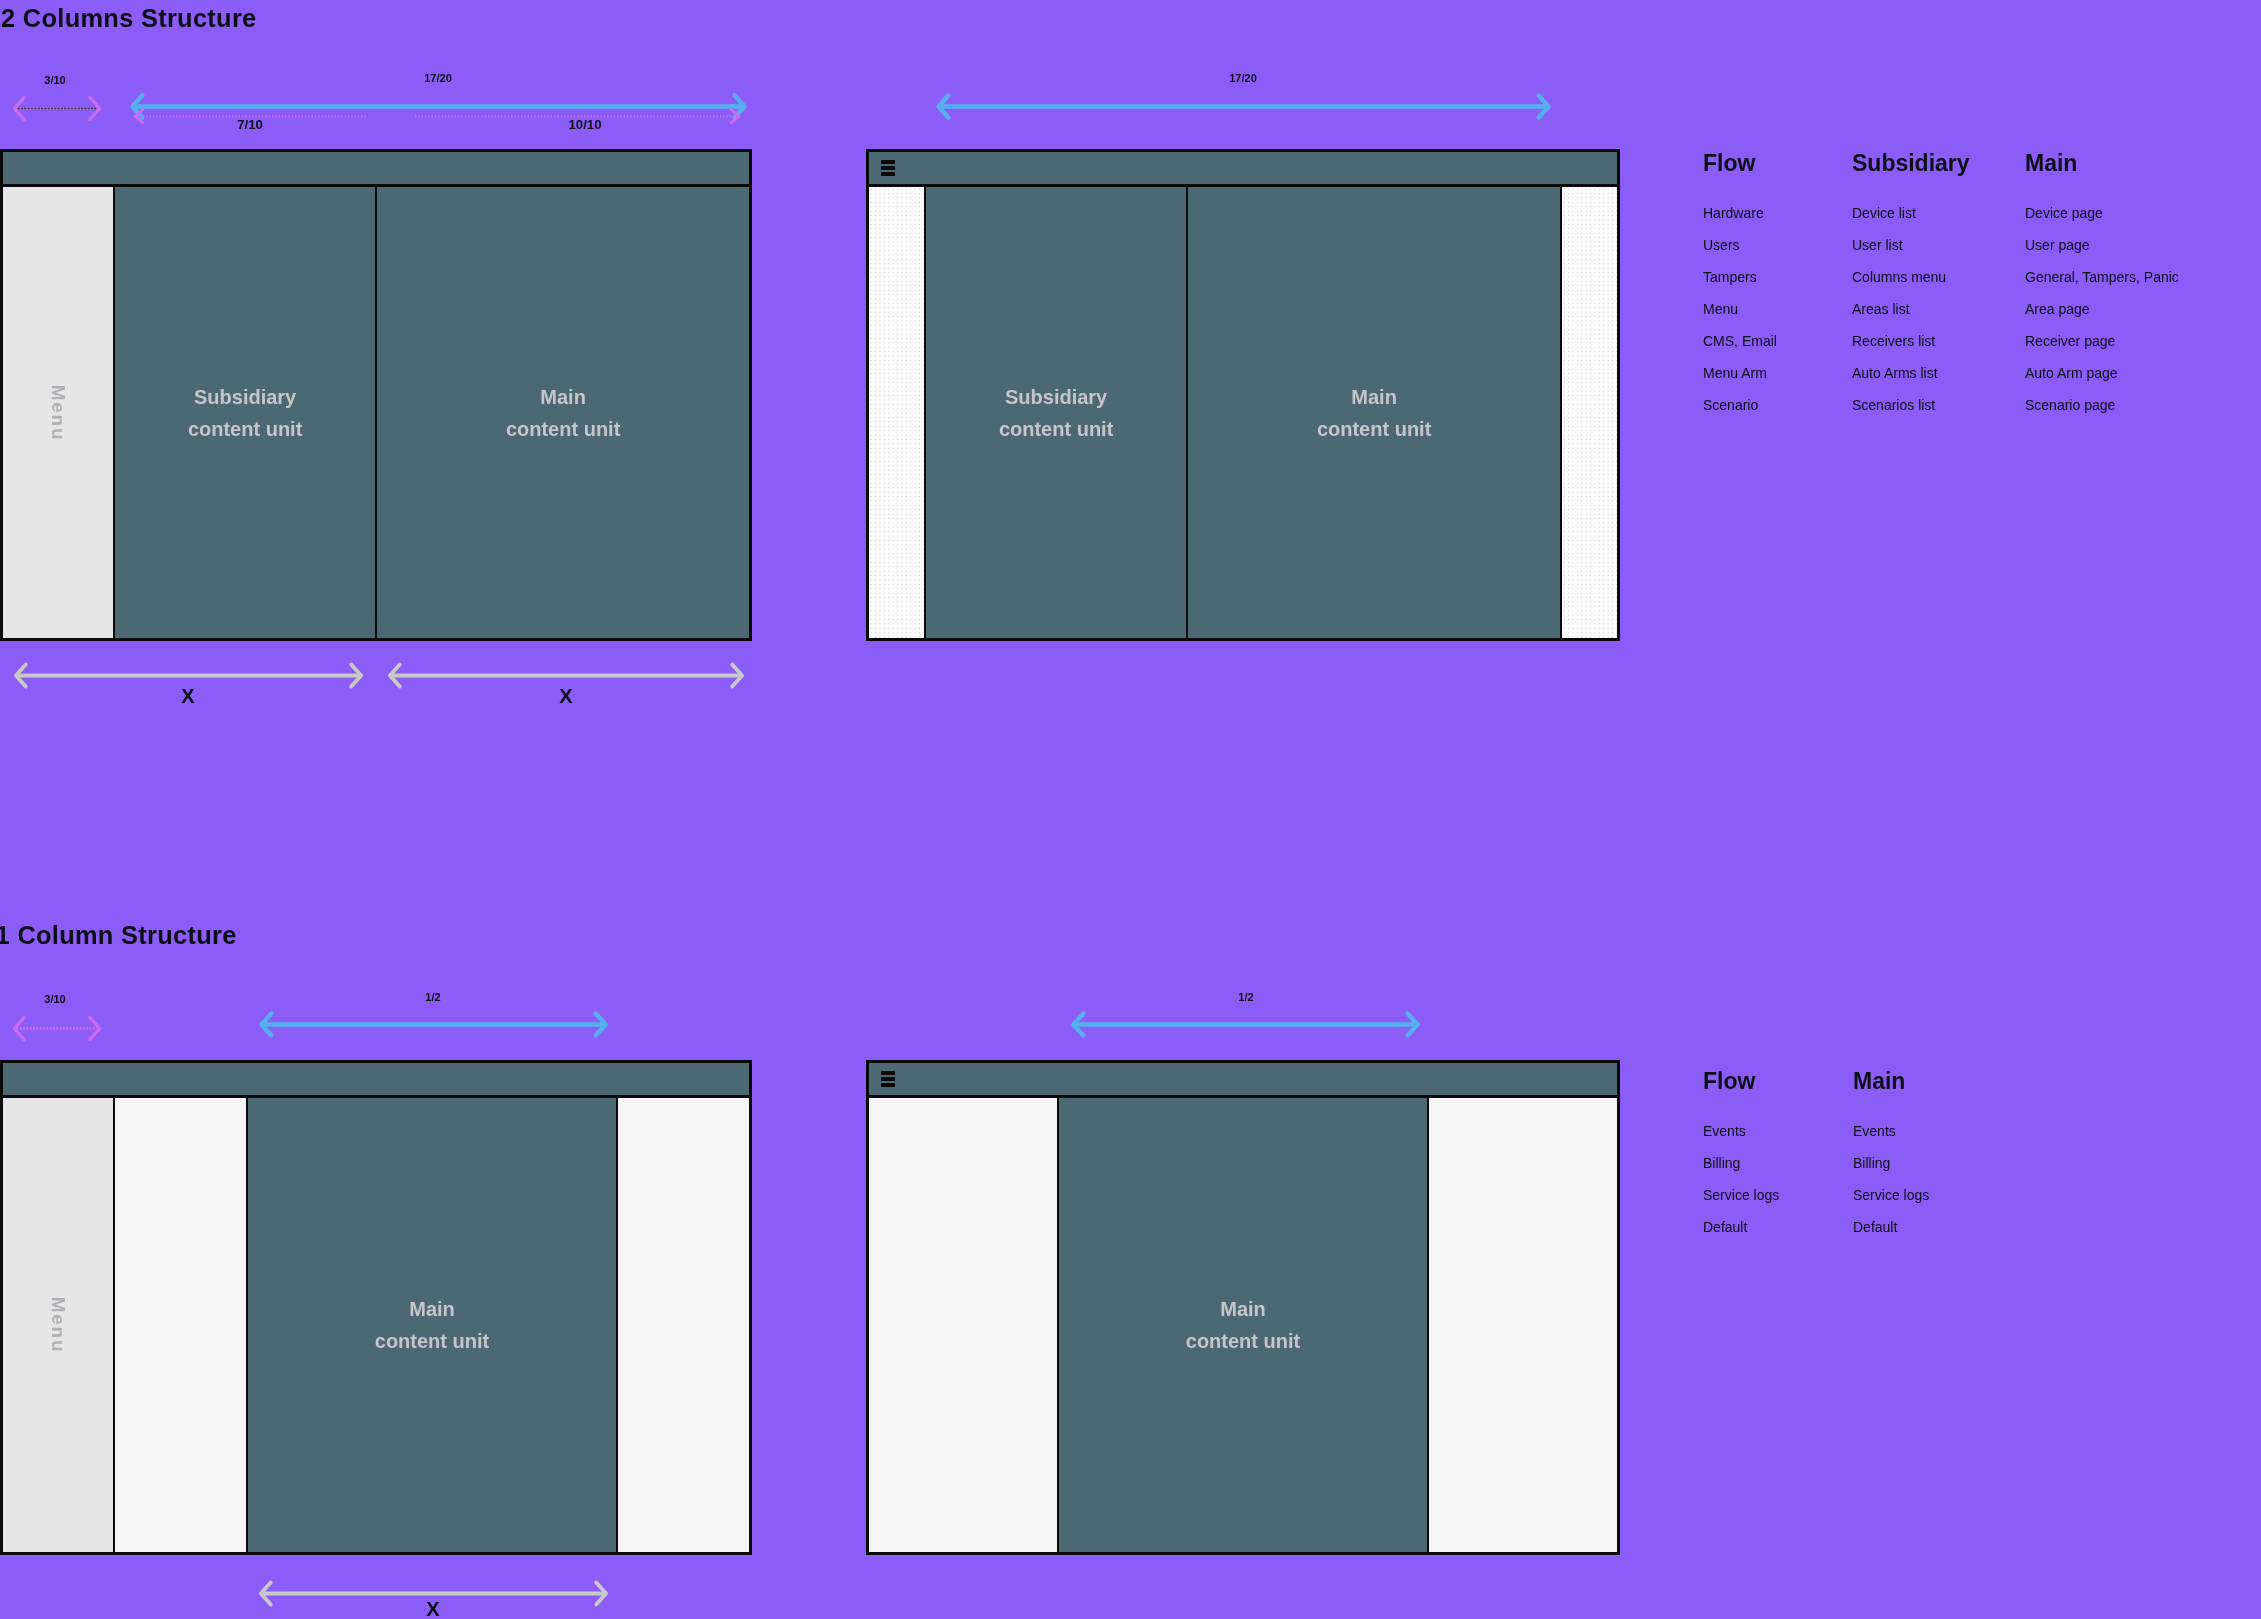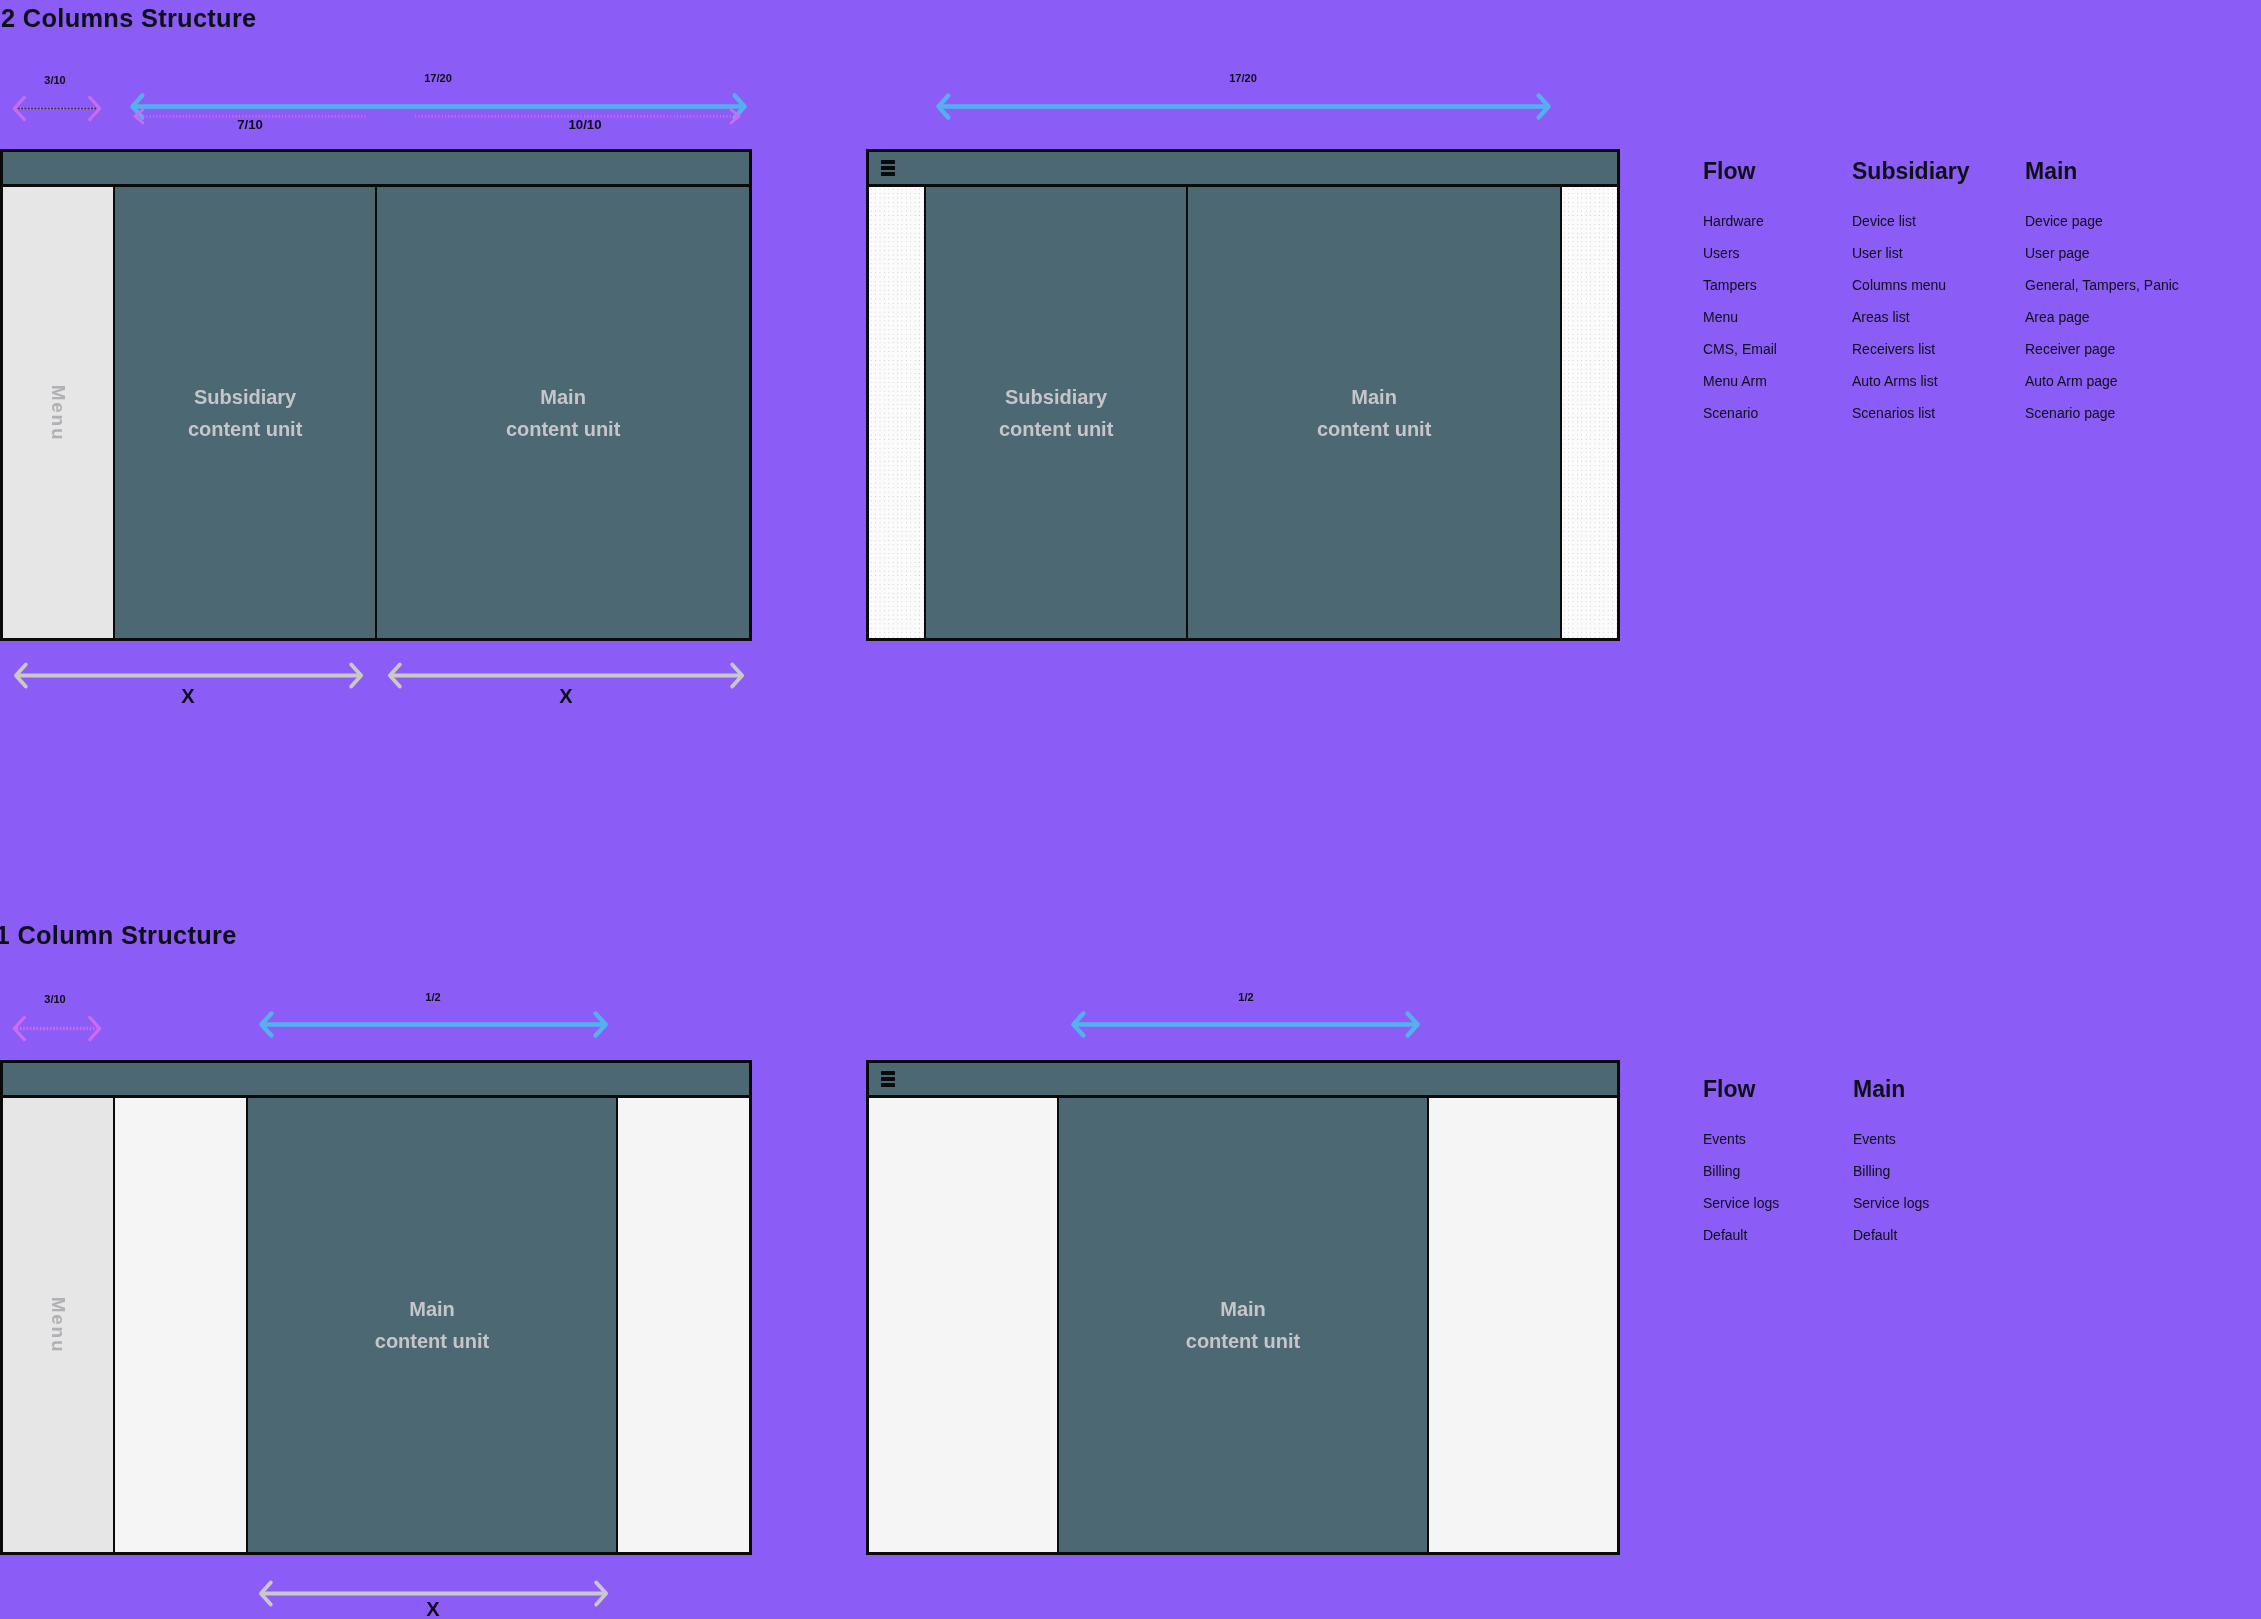--- a/index.html
+++ b/index.html
@@ -18,21 +18,21 @@
               background-image:radial-gradient(#c8c8c8 0.7px, transparent 0.8px);background-size:4.4px 4.4px;}
   .dotted-col.right{border-left:2.8px solid #0a0a0a;}
   .white-col{background:#f5f5f5;flex:none;}
   .content-col{display:flex;flex-direction:column;align-items:center;justify-content:center;
                color:#c6c6ca;font-size:20px;font-weight:600;line-height:32px;text-align:center;background:#4c6873;}
   .col-sub{flex:7;border-left:2.8px solid #0a0a0a;border-right:2.8px solid #0a0a0a;}
   .col-main{flex:10;}
   .col-main.bordered{border-left:2.8px solid #0a0a0a;border-right:2.8px solid #0a0a0a;}
   .hamburger{width:14.4px;display:flex;flex-direction:column;gap:2.8px;}
   .hamburger span{height:3.3px;background:#0a0a0a;border-radius:0.6px;}
-  .spec-table{position:absolute;display:grid;color:#0d1017;align-content:start;margin-top:8px;}
+  .spec-table{position:absolute;display:grid;color:#0d1017;align-content:start;}
   .spec-table .th{font-size:23px;font-weight:800;height:55px;}
   .spec-table .td{font-size:14px;height:32px;}
   .t-2col{left:1703px;top:150px;grid-template-columns:149px 173px auto;}
   .t-1col{left:1703px;top:1068px;grid-template-columns:150px auto;}
 </style>
 </head>
 <body>
 
 <div class="canvas">
 

